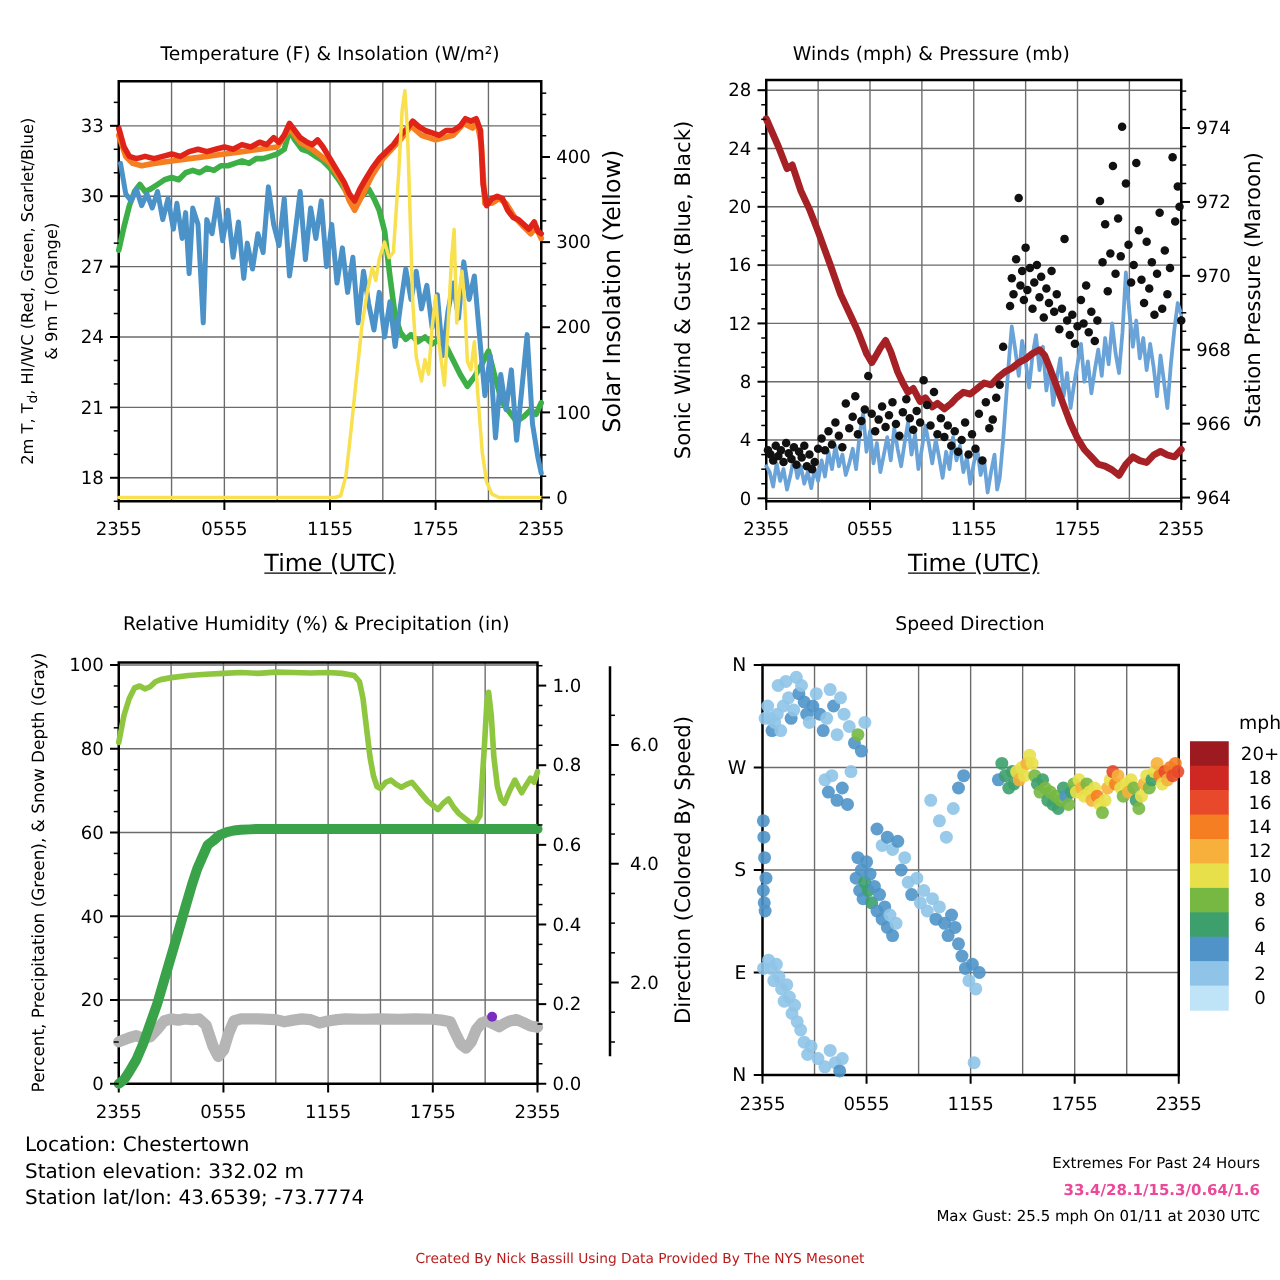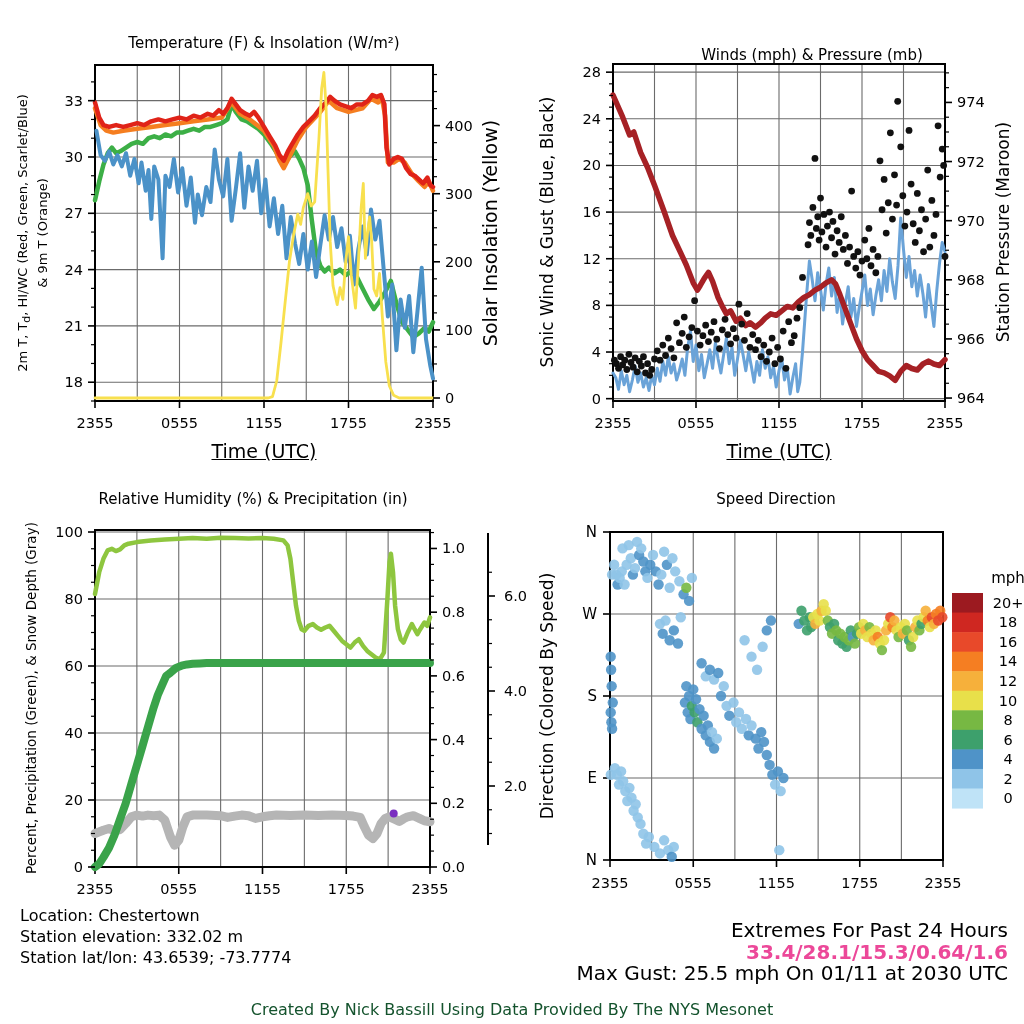--- a/index.html
+++ b/index.html
@@ -7,23 +7,23 @@
         font-family:"DejaVu Sans","Liberation Sans",sans-serif;color:#000;}
   .abs{position:absolute;}
   .ctr{transform:translate(-50%,-50%);white-space:nowrap;}
   .rot{transform:translate(-50%,-50%) rotate(-90deg);white-space:nowrap;text-align:center;}
   .chart-title{font-size:15px;}
   .ax-label{font-size:17px;}
   .ax-label-sm{font-size:13px;line-height:1.3;}
   .ax-label-md{font-size:19px;}
   .xlabel{font-size:19px;text-decoration:underline;}
   .footer-left{left:20px;top:905px;font-size:16px;line-height:21px;}
-  .footer-right{left:512px;top:920px;width:496px;text-align:right;font-size:20px;line-height:21.5px;}
+  .footer-right{left:512px;top:920px;width:496px;text-align:right;font-size:12px;line-height:21.5px;}
   .red-vals{color:#cc2222;font-weight:bold;}
-  .credit{left:0;top:1000px;width:1024px;text-align:center;font-size:16px;color:#14532d;}
+  .credit{left:0;top:1000px;width:1024px;text-align:center;font-size:11px;color:#b91c1c;}
   svg{position:absolute;left:0;top:0;}
   svg text{font-family:"DejaVu Sans","Liberation Sans",sans-serif;}
 </style>
 </head>
 <body>
 
 <div class="page">
   <svg id="chart-canvas" width="1024" height="910" viewBox="0 0 1024 910">
       <line x1="137.25" y1="65" x2="137.25" y2="401" stroke="#6b6b6b" stroke-width="1.1"></line>
       <line x1="179.5" y1="65" x2="179.5" y2="401" stroke="#6b6b6b" stroke-width="1.1"></line>
@@ -682,21 +682,21 @@
       <text x="1008" y="744.625" font-size="14.5" text-anchor="middle" fill="#000">6</text>
       <rect x="952" y="749.4" width="31" height="20.05" fill="#4f93c8"></rect>
       <text x="1008" y="764.175" font-size="14.5" text-anchor="middle" fill="#000">4</text>
       <rect x="952" y="768.95" width="31" height="20.05" fill="#8fc4e8"></rect>
       <text x="1008" y="783.725" font-size="14.5" text-anchor="middle" fill="#000">2</text>
       <rect x="952" y="788.5" width="31" height="20.05" fill="#bfe3f7"></rect>
       <text x="1008" y="803.275" font-size="14.5" text-anchor="middle" fill="#000">0</text>
     </svg>
 
   <div class="abs ctr chart-title" style="left:264px;top:43px;">Temperature (F) &amp; Insolation (W/m²)</div>
-  <div class="abs ctr chart-title" style="left:812px;top:43px;margin-top:12px;">Winds (mph) &amp; Pressure (mb)</div>
+  <div class="abs ctr chart-title" style="left:745px;top:43px;">Winds (mph) &amp; Pressure (mb)</div>
   <div class="abs ctr chart-title" style="left:253px;top:499px;">Relative Humidity (%) &amp; Precipitation (in)</div>
   <div class="abs ctr chart-title" style="left:776px;top:499px;">Speed Direction</div>
 
   <div class="abs rot ax-label-sm" style="left:33px;top:233px;">2m T, T<sub>d</sub>, HI/WC (Red, Green, Scarlet/Blue)<br>&amp; 9m T (Orange)</div>
   <div class="abs rot ax-label-md" style="left:490px;top:233px;">Solar Insolation (Yellow)</div>
   <div class="abs rot ax-label" style="left:547px;top:232px;">Sonic Wind &amp; Gust (Blue, Black)</div>
   <div class="abs rot ax-label" style="left:1003px;top:232px;">Station Pressure (Maroon)</div>
   <div class="abs rot" style="left:31px;top:698px;font-size:13.5px;">Percent, Precipitation (Green), &amp; Snow Depth (Gray)</div>
   <div class="abs rot ax-label" style="left:547px;top:696px;">Direction (Colored By Speed)</div>
   <div class="abs ctr xlabel" style="left:264px;top:451px;">Time (UTC)</div>

